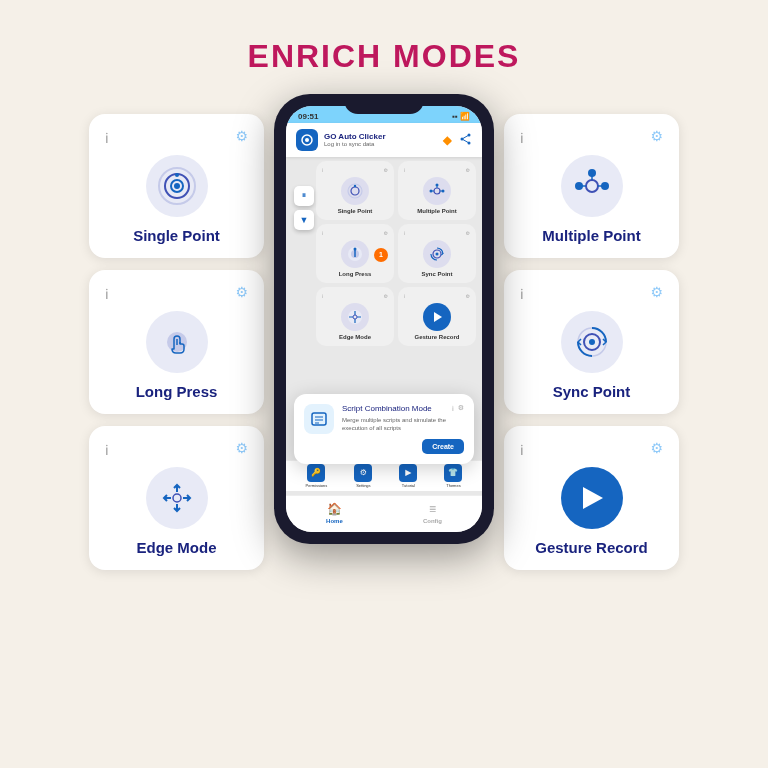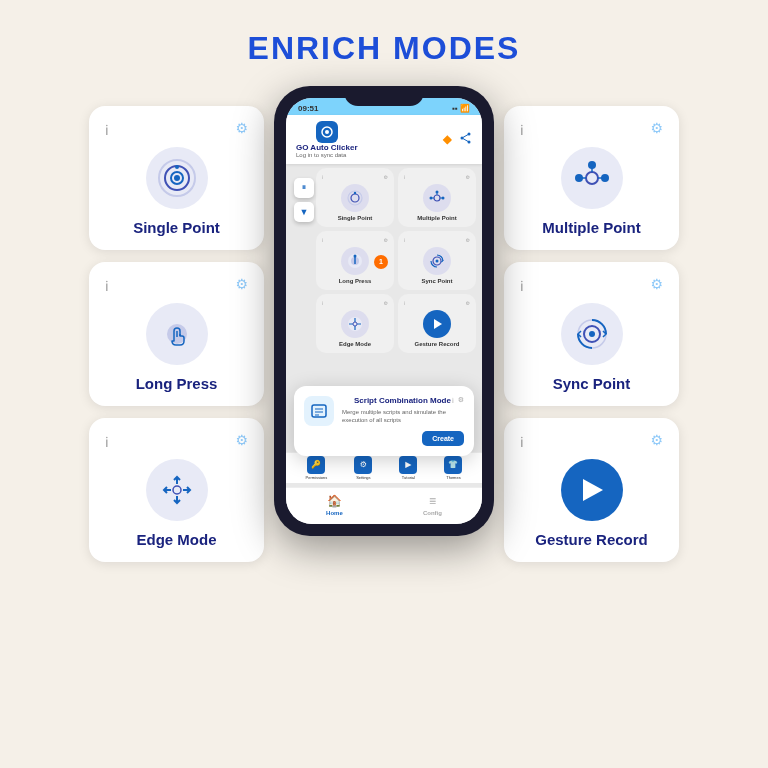--- a/index.html
+++ b/index.html
@@ -12,25 +12,26 @@
       flex-direction: column;
       align-items: center;
       overflow: hidden;
     }
 
     .header {
       text-align: center;
       padding: 28px 0 16px;
     }
     .header h1 {
-      color: #1d4ed8;
+      color: #be185d;
       font-size: 32px;
       font-weight: 900;
       letter-spacing: 2px;
       line-height: 1.3;
+      margin-top: 8px;
     }
 
     .main-area {
       display: flex;
       width: 100%;
       align-items: flex-start;
       justify-content: center;
       position: relative;
       flex: 1;
     }
@@ -152,21 +153,21 @@
       background: white;
       display: flex;
       align-items: center;
       justify-content: space-between;
       padding: 6px 10px;
       box-shadow: 0 1px 3px rgba(0,0,0,0.1);
     }
     .app-header-left {
       display: flex;
       align-items: center;
-      flex-direction: column;
+      gap: 6px;
     }
     .app-logo {
       width: 22px;
       height: 22px;
       background: #1565c0;
       border-radius: 6px;
       display: flex;
       align-items: center;
       justify-content: center;
       color: white;
@@ -312,23 +313,22 @@
       flex: 1;
     }
     .script-popup-header {
       display: flex;
       justify-content: space-between;
       align-items: flex-start;
       margin-bottom: 3px;
     }
     .script-popup-title {
       font-size: 8px;
-      font-weight: 700;
+      font-weight: 400;
       color: #1a237e;
-      margin-left: 12px;
     }
     .script-popup-icons {
       display: flex;
       gap: 4px;
       color: #aaa;
       font-size: 7px;
     }
     .script-popup-desc {
       font-size: 6px;
       color: #666;

